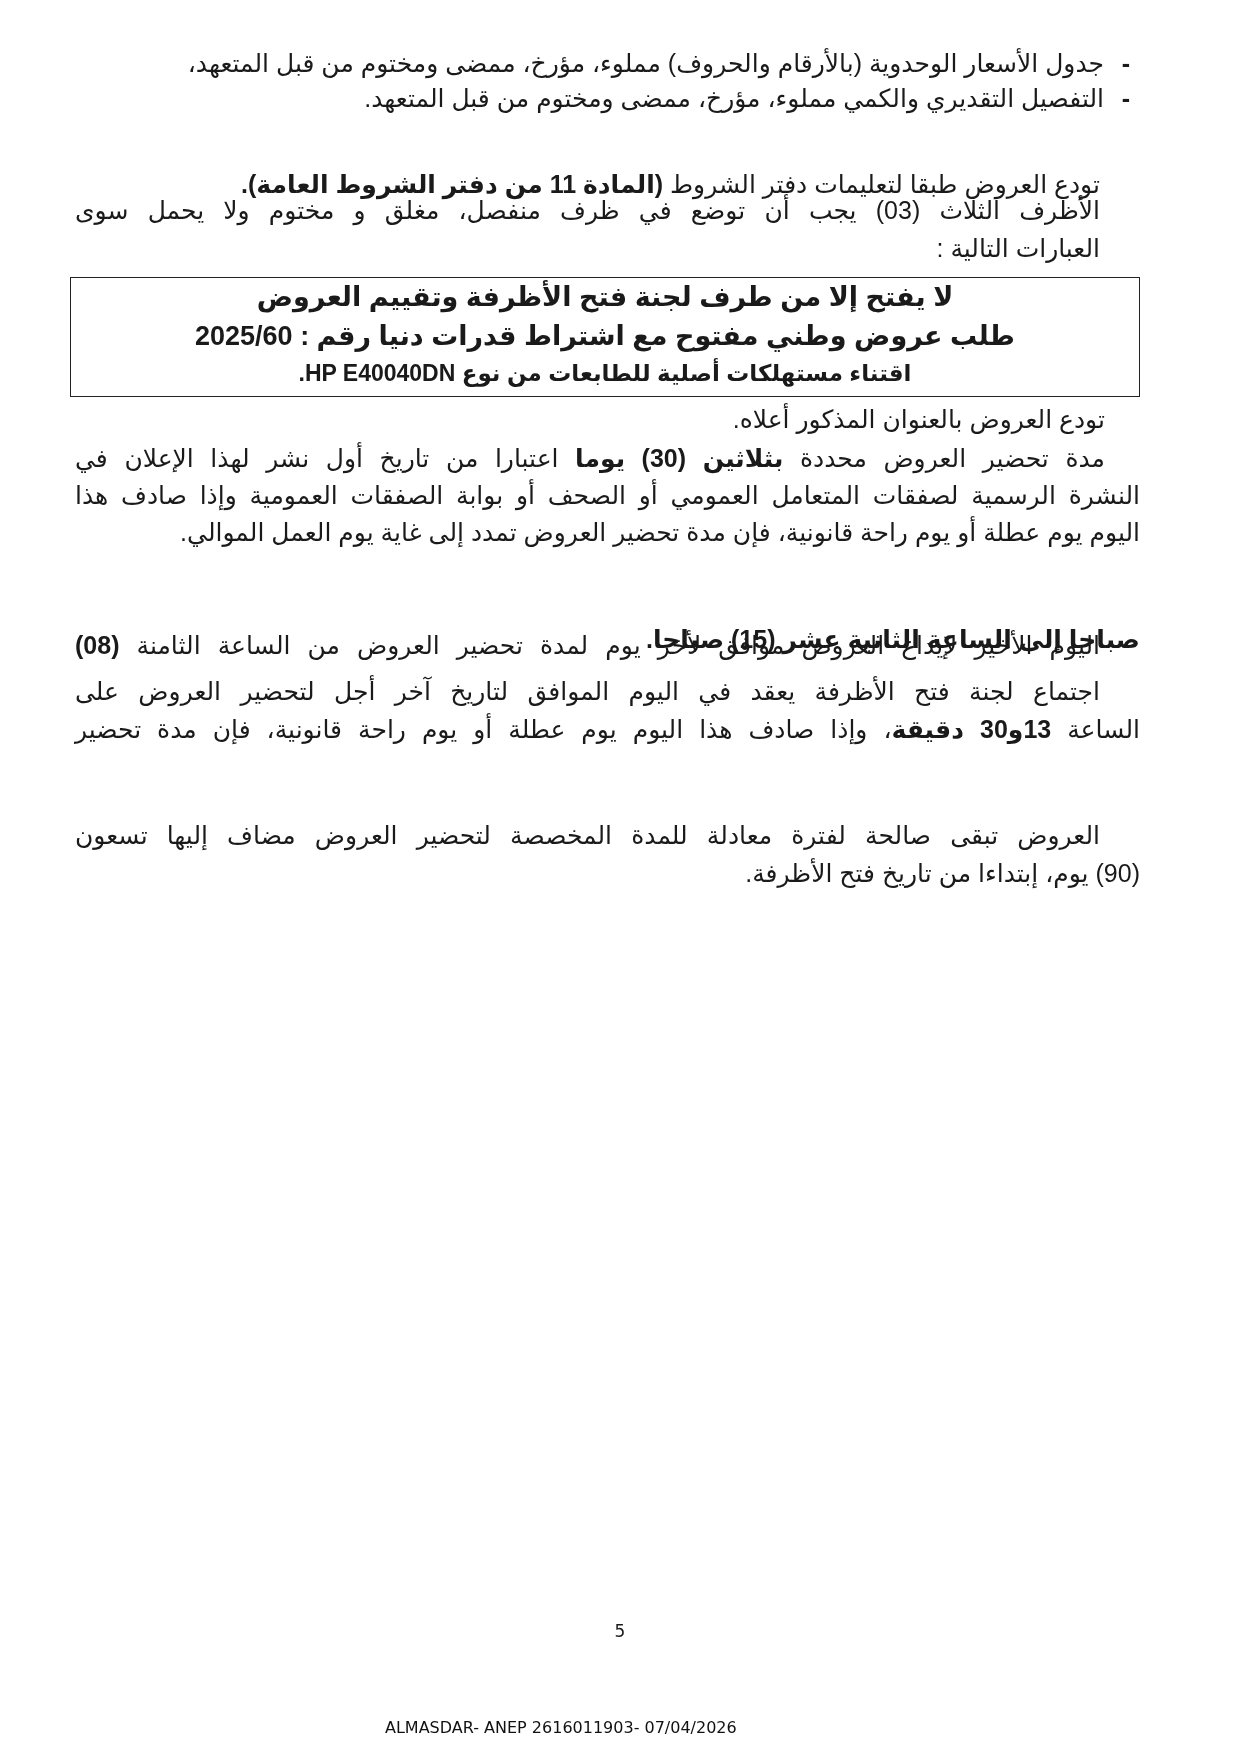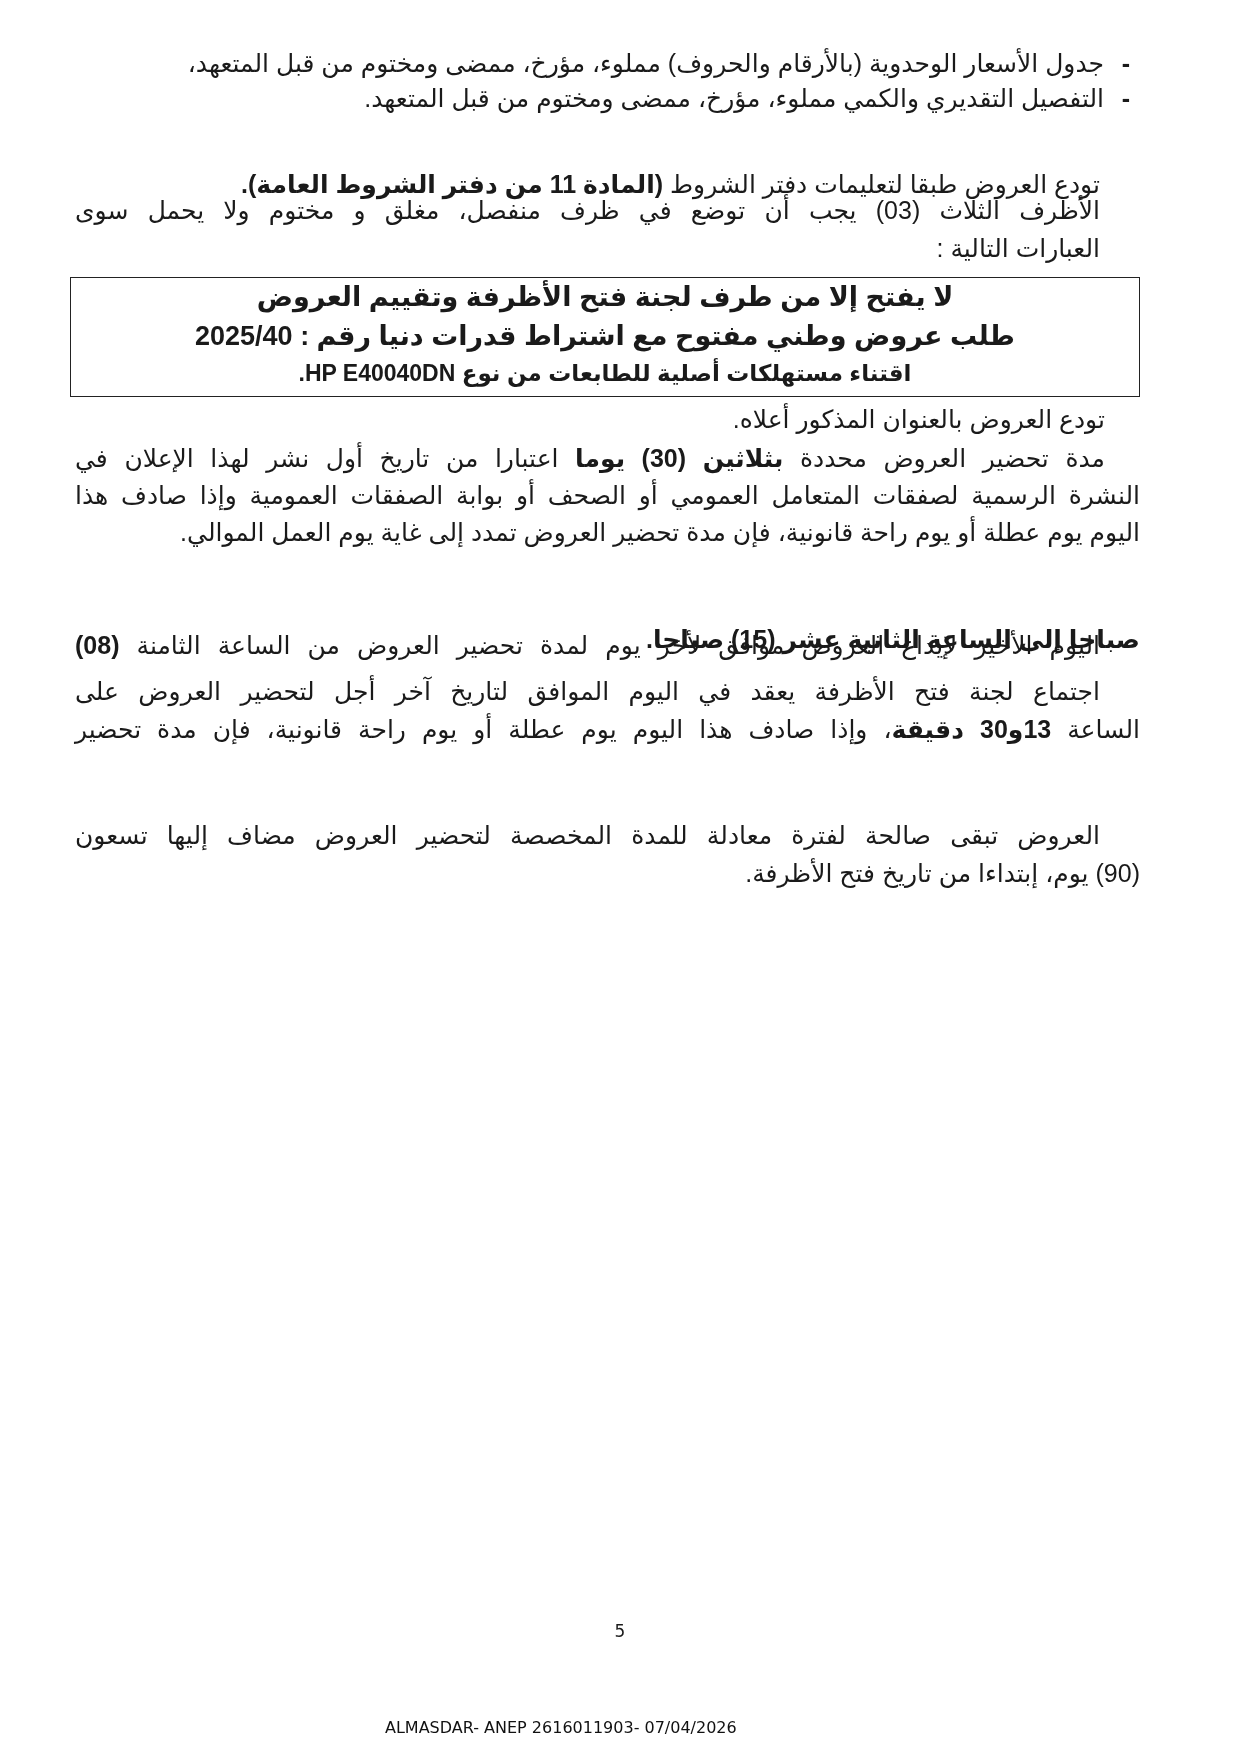--- a/index.html
+++ b/index.html
@@ -52,21 +52,21 @@
 
   <div class="line rtl" style="top:123px; right:140px;margin-top:44px;">
     <span>تودع العروض طبقا لتعليمات دفتر الشروط </span><span class="b">(المادة 11 من دفتر الشروط العامة).</span>
   </div>
 
   <div class="line rtl just" style="top:193px; right:140px; left:75px;">الأظرف الثلاث (03) يجب أن توضع في ظرف منفصل، مغلق و مختوم ولا يحمل سوى</div>
   <div class="line rtl" style="top:231px; right:140px;">العبارات التالية :</div>
 
   <div class="box">
     <div class="box-line" style="top:3px; font-size:27px;">لا يفتح إلا من طرف لجنة فتح الأظرفة وتقييم العروض</div>
-    <div class="box-line" style="top:42px; font-size:27px;">طلب عروض وطني مفتوح مع اشتراط قدرات دنيا رقم : 2025/40</div>
+    <div class="box-line" style="top:42px; font-size:27px;">طلب عروض وطني مفتوح مع اشتراط قدرات دنيا رقم : 2025/60</div>
     <div class="box-line" style="top:82px; font-size:23px;">اقتناء مستهلكات أصلية للطابعات من نوع HP E40040DN.</div>
   </div>
 
   <div class="line rtl" style="top:402px; right:135px;">تودع العروض  بالعنوان المذكور أعلاه.</div>
 
   <div class="line rtl just" style="top:441px; right:135px; left:75px;">
     <span>مدة تحضير العروض محددة </span><span class="b">بثلاثين (30) يوما</span><span> اعتبارا من تاريخ أول نشر لهذا الإعلان في</span>
   </div>
   <div class="line rtl just" style="top:478px; right:100px; left:75px;">النشرة الرسمية لصفقات المتعامل العمومي أو الصحف أو بوابة الصفقات العمومية وإذا صادف هذا</div>
   <div class="line rtl" style="top:515px; right:100px;">اليوم يوم عطلة أو يوم راحة قانونية، فإن مدة تحضير العروض تمدد إلى غاية يوم العمل الموالي.</div>

